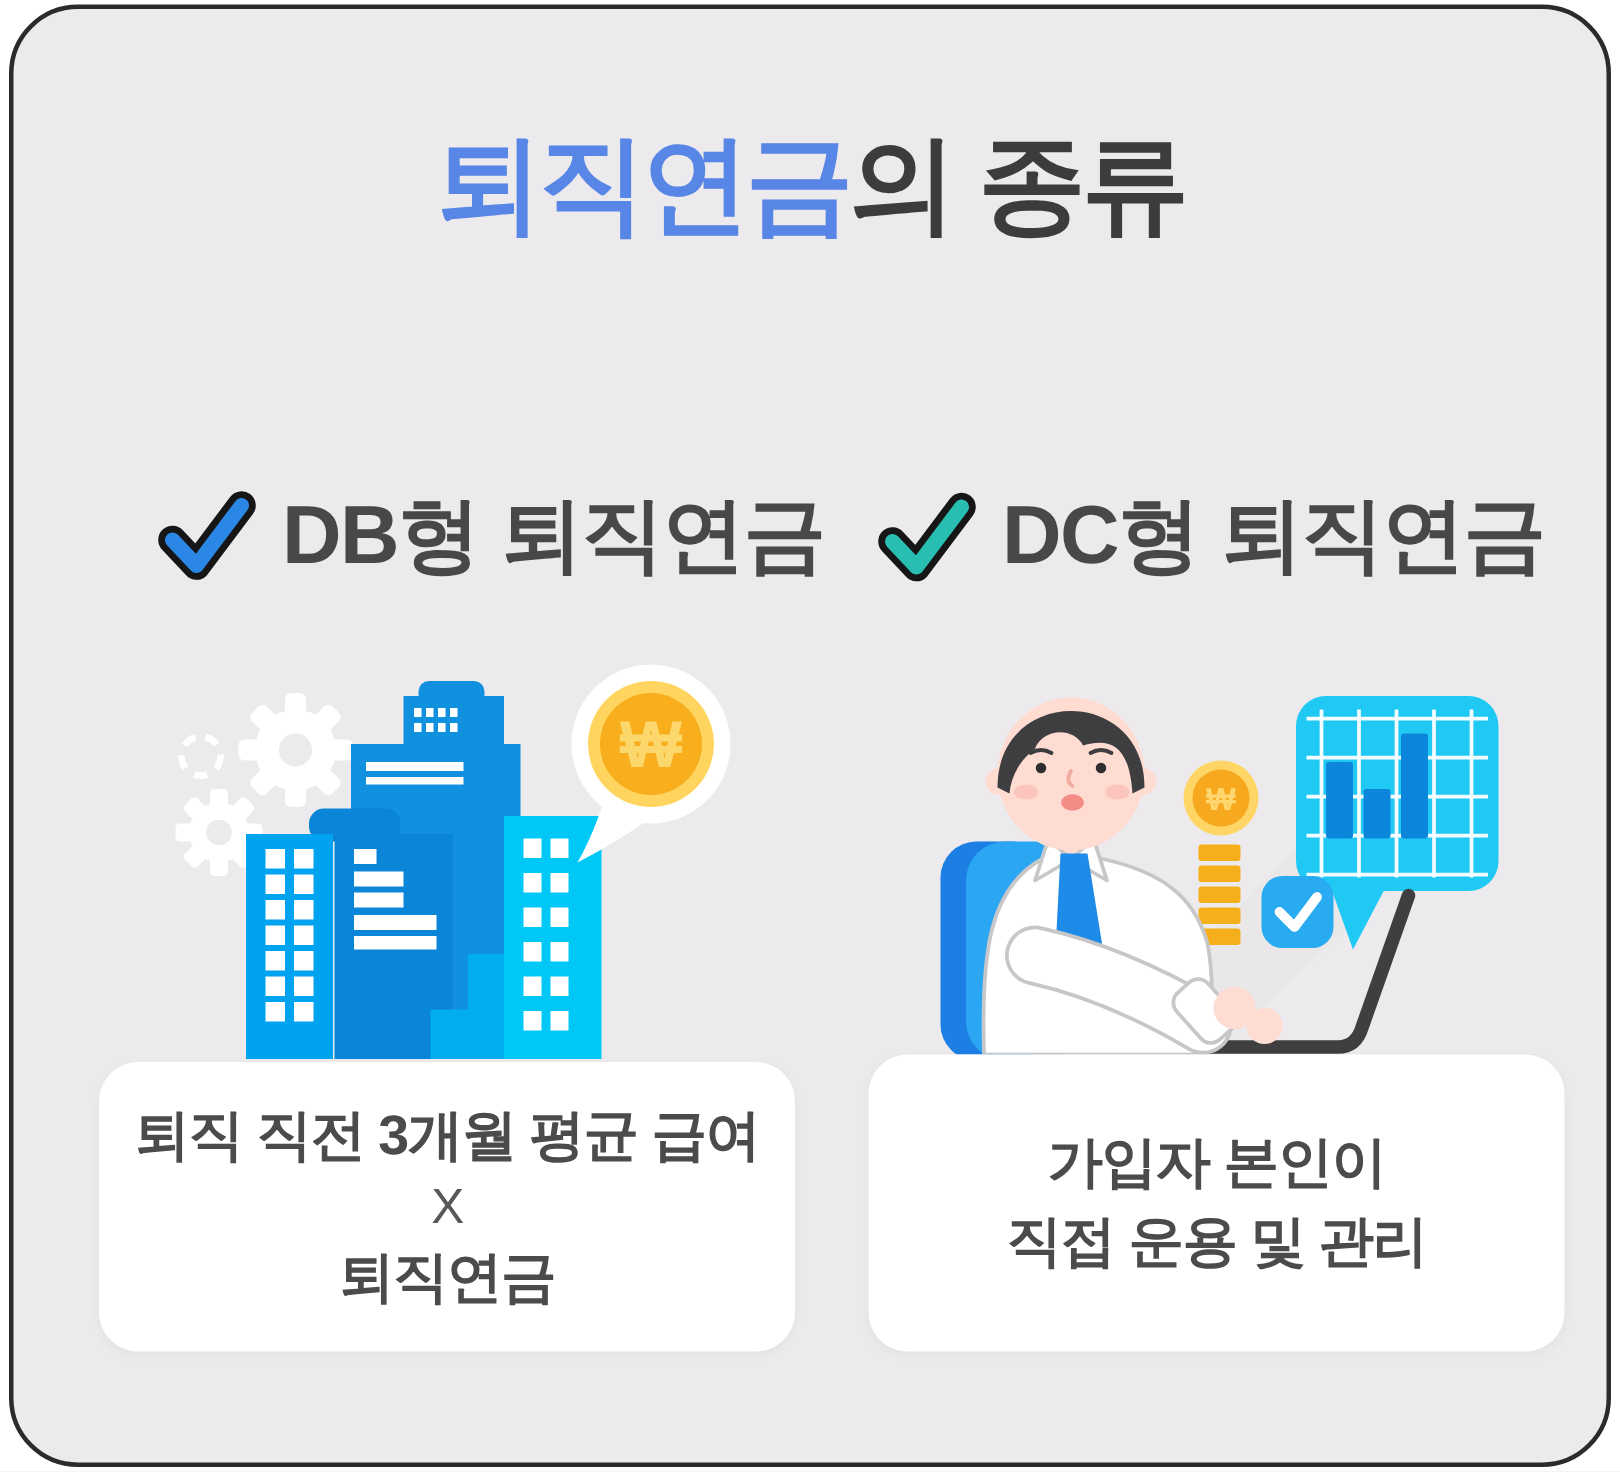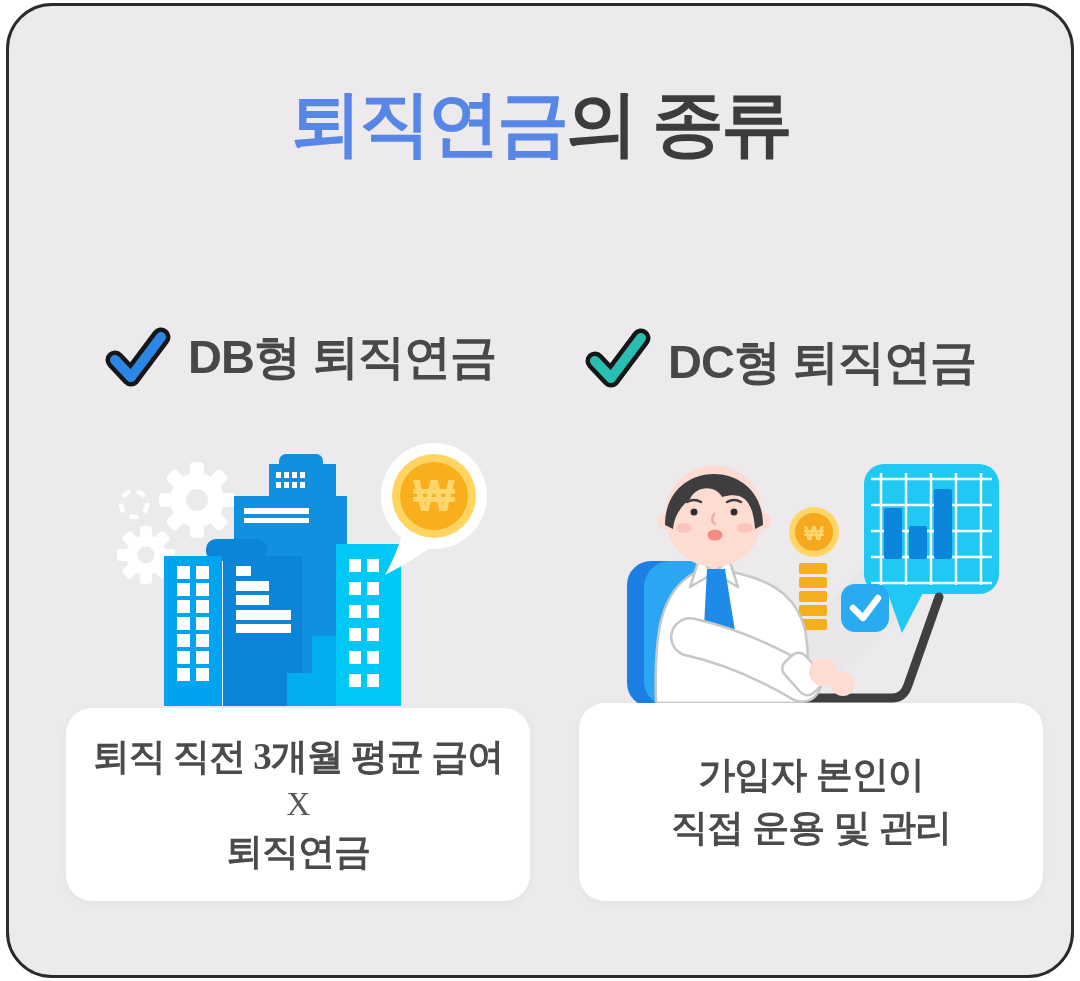--- a/index.html
+++ b/index.html
@@ -20,32 +20,32 @@
   }
   .title .hl{color:#5886E6;}
   .title .rest{color:#3C3C3E;}
   .section-header{
     position:absolute;top:314px;display:flex;align-items:center;gap:14px;
     height:74px;
   }
   .section-header.db{left:93px;}
   .section-header.dc{left:573px;align-items:flex-end;}
   .section-header .label{
-    font-size:47px;font-weight:700;color:#48484A;letter-spacing:-1px;white-space:nowrap;
+    font-size:55px;font-weight:700;color:#48484A;letter-spacing:-1px;white-space:nowrap;
   }
   .check-icon{width:72px;height:72px;flex:0 0 auto;}
   .illu{position:absolute;}
   .illu-db{left:95px;top:432px;width:390px;height:268px;}
   .illu-dc{left:595px;top:435px;width:440px;height:262px;}
   .card{
     position:absolute;background:#FFFFFF;border-radius:26px;
     display:flex;flex-direction:column;justify-content:center;align-items:center;
     text-align:center;box-shadow:0 2px 8px rgba(0,0,0,0.04);
   }
-  .card-db{left:57px;top:702px;width:464px;height:193px;font-family:Liberation Serif, serif;}
+  .card-db{left:57px;top:702px;width:464px;height:193px;}
   .card-dc{left:558px;top:697px;width:464px;height:198px;margin-left:12px;}
   .card-line{font-size:37px;font-weight:700;color:#4B4B4D;line-height:1.42;letter-spacing:-1px;white-space:nowrap;}
   .card-line.op{font-size:33px;font-weight:400;color:#58585B;line-height:1.3;}
   svg text.won-big{font-size:44px;font-weight:800;fill:#FCD76B;}
   svg text.won-small{font-size:21px;font-weight:800;fill:#FFD76E;}
 </style>
 </head>
 <body>
 
 <div class="frame">

